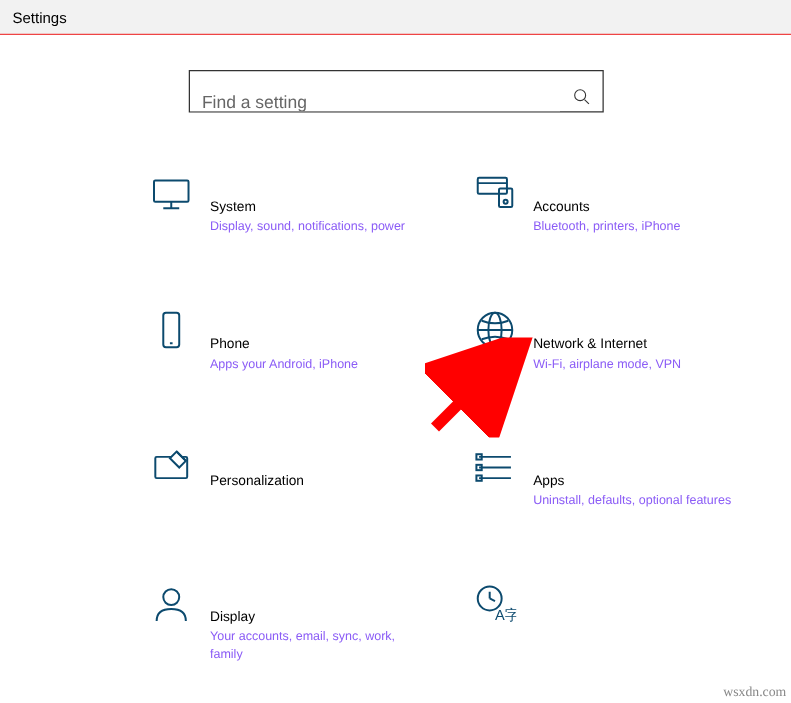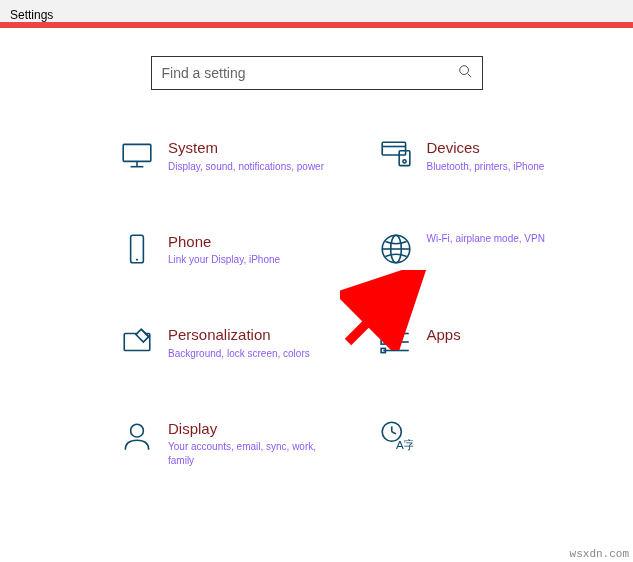--- a/index.html
+++ b/index.html
@@ -7,40 +7,40 @@
       width: 633px;
       height: 562px;
       font-family: "Segoe UI", -apple-system, sans-serif;
       background: #ffffff;
       position: relative;
       overflow: hidden;
     }
     .titlebar {
       height: 28px;
       background: #f2f2f2;
-      border-bottom: 6px solid #ef4444;
-      display: flex;
-      align-items: flex-end;
+      border-bottom: 1px solid #ef4444;
+      display: flex;
+      align-items: center;
       padding-left: 10px;
       font-size: 12px;
       color: #000;
     }
     .search-wrap {
       display: flex;
       justify-content: center;
       margin-top: 28px;
       margin-bottom: 48px;
     }
     .search-box {
       position: relative;
       width: 332px;
       height: 34px;
       border: 1px solid #333333;
       display: flex;
-      align-items: center;
+      align-items: flex-end;
     }
     .search-input {
       flex: 1;
       border: none;
       outline: none;
       font-size: 14px;
       padding: 0 10px;
       color: #666;
       font-family: inherit;
     }
@@ -66,24 +66,25 @@
       height: 34px;
       color: #0c4a6e;
       flex-shrink: 0;
       display: flex;
       align-items: flex-start;
       justify-content: center;
     }
     .cat-icon svg { width: 34px; height: 34px; }
     .cat-text { padding-top: 0; }
     .cat-title {
-      font-size: 15px;
-      color: #7f1d1d;
+      font-size: 11px;
+      color: #000000;
       line-height: 1.3;
       margin-bottom: 2px;
+      margin-top: 21px;
     }
     .cat-desc {
       font-size: 10px;
       color: #8b5cf6;
       line-height: 1.4;
       max-width: 160px;
     }
     
     .arrow {
       position: absolute;
@@ -92,21 +93,21 @@
       width: 90px;
       height: 80px;
       pointer-events: none;
     }
     .watermark {
       position: absolute;
       right: 4px;
       bottom: 2px;
       font-size: 11px;
       color: #888;
-      font-family: Liberation Mono, monospace;
+      font-family: Liberation Serif, serif;
     }
   </style>
 </head>
 <body>
 
 <div class="titlebar">
   <span>Settings</span>
 </div>
 
 <div class="search-wrap">
@@ -140,80 +141,81 @@
   <div class="cat">
     <span class="cat-icon">
       <svg viewBox="0 0 32 32" fill="none" stroke="currentColor" stroke-width="1.5">
         <rect x="3" y="4" width="22" height="12" rx="1"></rect>
           <line x1="3" y1="8" x2="25" y2="8"></line>
           <rect x="19" y="12" width="10" height="14" rx="1"></rect>
           <circle cx="24" cy="22" r="1.5"></circle>
       </svg>
     </span>
     <div class="cat-text">
-      <div class="cat-title">Devices</div>
+      <div class="cat-title">Accounts</div>
       <div class="cat-desc">Bluetooth, printers, iPhone</div>
     </div>
   </div>
 
   <div class="cat">
     <span class="cat-icon">
       <svg viewBox="0 0 32 32" fill="none" stroke="currentColor" stroke-width="1.5">
         <rect x="10" y="3" width="12" height="26" rx="2"></rect>
           <line x1="15" y1="26" x2="17" y2="26"></line>
       </svg>
     </span>
     <div class="cat-text">
       <div class="cat-title">Phone</div>
-      <div class="cat-desc">Link your Display, iPhone</div>
+      <div class="cat-desc">Apps your Android, iPhone</div>
     </div>
   </div>
 
   <div class="cat">
     <span class="cat-icon">
       <svg viewBox="0 0 32 32" fill="none" stroke="currentColor" stroke-width="1.5">
         <circle cx="16" cy="16" r="13"></circle>
           <ellipse cx="16" cy="16" rx="5" ry="13"></ellipse>
           <line x1="3" y1="16" x2="29" y2="16"></line>
           <path d="M6 9 Q16 13 26 9"></path>
           <path d="M6 23 Q16 19 26 23"></path>
       </svg>
     </span>
     <div class="cat-text">
+      <div class="cat-title">Network &amp; Internet</div>
       <div class="cat-desc">Wi-Fi, airplane mode, VPN</div>
     </div>
   </div>
 
   <div class="cat">
     <span class="cat-icon">
       <svg viewBox="0 0 32 32" fill="none" stroke="currentColor" stroke-width="1.5">
         <rect x="4" y="8" width="24" height="16" rx="1"></rect>
           <path d="M20 4 L27 11 L22 16 L15 9 Z" fill="#fff"></path>
           <line x1="20" y1="4" x2="27" y2="11"></line>
       </svg>
     </span>
     <div class="cat-text">
       <div class="cat-title">Personalization</div>
-      <div class="cat-desc">Background, lock screen, colors</div>
     </div>
   </div>
 
   <div class="cat">
     <span class="cat-icon">
       <svg viewBox="0 0 32 32" fill="none" stroke="currentColor" stroke-width="1.5">
         <line x1="4" y1="8" x2="28" y2="8"></line>
           <line x1="4" y1="16" x2="28" y2="16"></line>
           <line x1="4" y1="24" x2="28" y2="24"></line>
           <rect x="2" y="6" width="4" height="4"></rect>
           <rect x="2" y="14" width="4" height="4"></rect>
           <rect x="2" y="22" width="4" height="4"></rect>
       </svg>
     </span>
     <div class="cat-text">
       <div class="cat-title">Apps</div>
+      <div class="cat-desc">Uninstall, defaults, optional features</div>
     </div>
   </div>
 
   <div class="cat">
     <span class="cat-icon">
       <svg viewBox="0 0 32 32" fill="none" stroke="currentColor" stroke-width="1.5">
         <circle cx="16" cy="11" r="6"></circle>
           <path d="M5 29 Q5 20 16 20 Q27 20 27 29"></path>
       </svg>
     </span>

